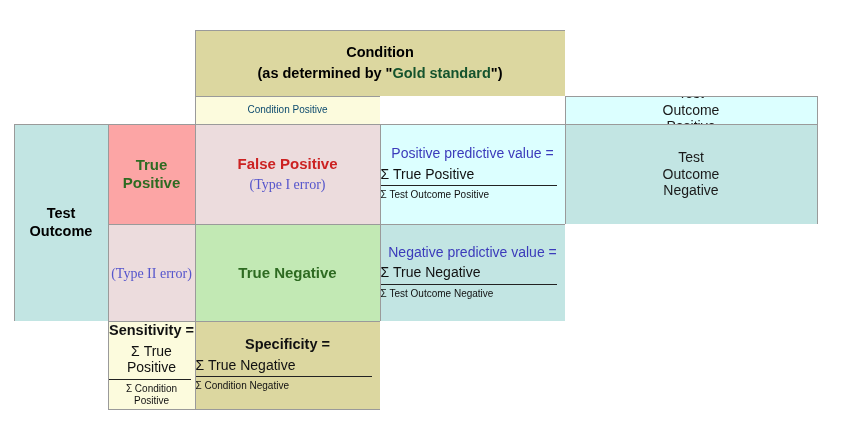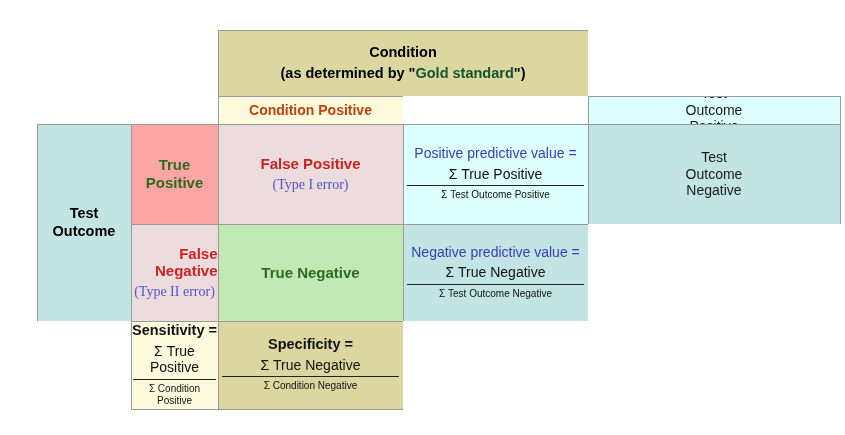--- a/index.html
+++ b/index.html
@@ -10,21 +10,21 @@
   body {
     width: 845px;
     height: 435px;
     font-family: "Liberation Sans", sans-serif;
     position: relative;
     overflow: hidden;
   }
 
   #matrix {
     position: absolute;
-    left: 37px;
+    left: 14px;
     top: 30px;
     width: 803px;
     height: 379px;
     display: grid;
     grid-template-columns: 94px 87px 185px 185px 252px;
     grid-template-rows: 66px 28px 100px 97px 88px;
   }
 
   .cell {
     box-sizing: border-box;
@@ -53,23 +53,23 @@
   .bg-pink       { background: #ecdcdd; }
 
   
   .t-cond-title {
     font-size: 14.5px;
     font-weight: bold;
     color: #000000;
   }
   .t-link { color: #14532d; }
   .t-sub {
-    font-size: 14px;
-    color: #c2410c;
-    font-weight: bold;
+    font-size: 10px;
+    color: #0c4a6e;
+    font-weight: normal;
   }
   .t-side {
     font-size: 14px;
     color: #1a1a1a;
   }
   .t-side-merged {
     font-size: 14.5px;
     font-weight: bold;
     color: #000000;
   }
@@ -98,21 +98,21 @@
     font-size: 14.5px;
     font-weight: bold;
     color: #111111;
   }
 
   
   .frac {
     width: 100%;
     display: flex;
     flex-direction: column;
-    align-items: center;
+    align-items: flex-start;
   }
   .frac-top {
     font-size: 14px;
     color: #111111;
     padding: 2px 0 3px 0;
   }
   .frac-bar {
     width: 96%;
     height: 0;
     border-top: 1.5px solid #222222;
@@ -179,21 +179,20 @@
       </div>
     </div>
   </div>
 
   <div class="cell bg-teal-dark">
     <div class="t-side">Test</div>
     <div class="t-side">Outcome</div>
     <div class="t-side">Negative</div>
   </div>
   <div class="cell bg-pink">
-    <span class="t-bad">False Negative</span>
     <span class="t-err">(Type II error)</span>
   </div>
   <div class="cell bg-green-dk">
     <span class="t-good">True Negative</span>
   </div>
   <div class="cell bg-teal-dark">
     <div class="pv-block">
       <div class="t-pv-head pv-line">Negative predictive value =</div>
       <div class="frac">
         <div class="frac-top">Σ True Negative</div>

